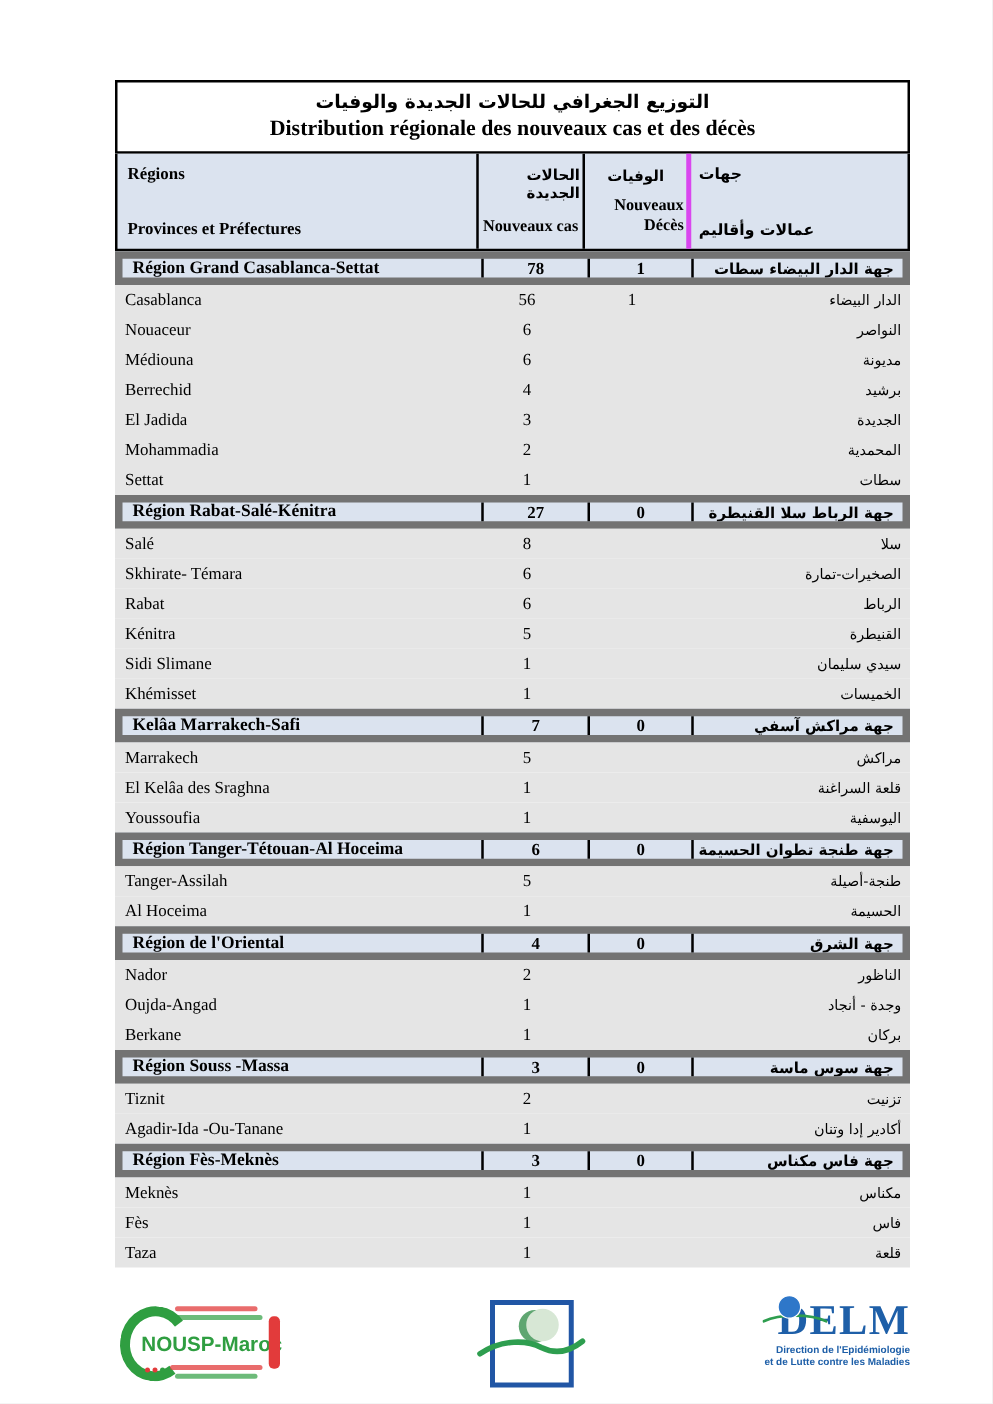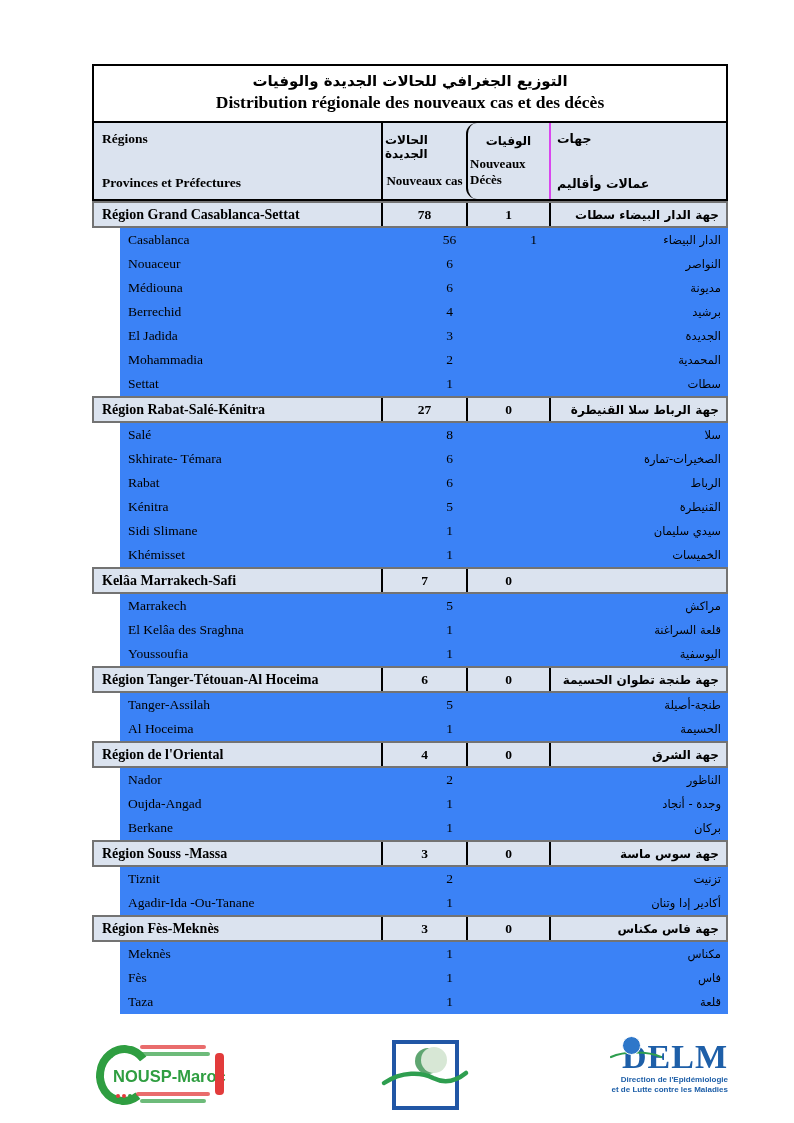--- a/index.html
+++ b/index.html
@@ -9,42 +9,42 @@
 
   
   .title-box{border:2px solid #000;text-align:center;padding:5px 4px 7px;box-sizing:border-box;}
   .title-ar{font-weight:bold;font-size:15px;direction:rtl;font-family:"DejaVu Sans",sans-serif;line-height:1.35;}
   .title-fr{font-weight:bold;font-size:17.5px;line-height:1.3;}
 
   
   .head-row{display:flex;background:#dbe3ef;border:2px solid #000;border-top:none;height:78px;box-sizing:border-box;}
   .hc{box-sizing:border-box;display:flex;flex-direction:column;justify-content:space-between;}
   .hc1{width:287px;padding:8px 19px 8px 8px;font-weight:bold;font-size:13.5px;}
-  .hc2{width:85px;border-left:2px solid #000;align-items:center;text-align:left;font-weight:bold;
+  .hc2{width:85px;border-left:2px solid #000;align-items:center;text-align:right;font-weight:bold;
        font-size:12.5px;padding:4px 2px;justify-content:space-around;}
-  .hc3{width:83px;border-left:2px solid #000;align-items:center;text-align:left;font-weight:bold;
-       font-size:12.5px;padding:7px 2px;justify-content:space-around;border-radius:11px;}
-  .hc4{flex:1;border-left:2px solid #d946ef;padding:8px 8px 8px 6px;font-weight:bold;font-size:12.5px;
+  .hc3{width:83px;border-left:2px solid #000;align-items:center;text-align:right;font-weight:bold;
+       font-size:12.5px;padding:7px 2px;justify-content:space-around;}
+  .hc4{flex:1;border-left:4px solid #d946ef;padding:8px 8px 8px 6px;font-weight:bold;font-size:12.5px;
        align-items:flex-end;direction:rtl;font-family:"DejaVu Sans",sans-serif;}
   .hc .ar{font-family:"DejaVu Sans",sans-serif;direction:rtl;font-size:12px;}
   .hc .fr2{font-size:13px;}
 
   
   .row{display:flex;box-sizing:border-box;}
   .cell{box-sizing:border-box;display:flex;align-items:center;overflow:hidden;}
   .c1{width:287px;padding-left:8px;font-size:13.5px;}
   .c2{width:85px;justify-content:center;font-size:13.5px;}
   .c3{width:83px;justify-content:center;font-size:13.5px;}
   .c4{flex:1;justify-content:flex-start;direction:rtl;padding-right:7px;font-size:11.5px;
       font-family:"DejaVu Sans",sans-serif;}
-  .region-row{background:#dbe3ef;border:2px solid #737373;height:27px;font-weight:bold;}
+  .region-row{background:#dbe3ef;border:6px solid #737373;height:27px;font-weight:bold;}
   .region-row .c2,.region-row .c3,.region-row .c4{border-left:2px solid #000;}
   .region-row .c1{font-size:14px;}
   .region-row .c4{font-size:12px;}
-  .prov-row{height:24px;background:#3b82f6;margin-left:28px;}
+  .prov-row{height:24px;background:#e5e5e5;}
 
   
   .footer{position:absolute;left:0;top:1028px;width:794px;height:90px;}
 
   .nousp{position:absolute;left:96px;top:14px;width:128px;height:66px;}
   .nousp-c{position:absolute;left:0;top:3px;width:40px;height:44px;border:8px solid #2f9e41;
            border-radius:50%;border-right-color:transparent;transform:rotate(8deg);}
   .nousp-brand{position:absolute;left:17px;top:25px;font-family:"Liberation Sans",sans-serif;
                font-weight:bold;font-size:16.5px;color:#2f9e41;white-space:nowrap;}
   .nousp-bar{position:absolute;right:0;top:11px;width:9px;height:42px;background:#e23b3b;border-radius:4px;}
@@ -188,20 +188,21 @@
         <div class="row prov-row">
           <div class="cell c1">Khémisset</div>
           <div class="cell c2">1</div>
           <div class="cell c3"></div>
           <div class="cell c4">الخميسات</div>
         </div>
         <div class="row region-row">
           <div class="cell c1">Kelâa Marrakech-Safi</div>
           <div class="cell c2">7</div>
           <div class="cell c3">0</div>
+          <div class="cell c4">جهة مراكش آسفي</div>
         </div>
         <div class="row prov-row">
           <div class="cell c1">Marrakech</div>
           <div class="cell c2">5</div>
           <div class="cell c3"></div>
           <div class="cell c4">مراكش</div>
         </div>
         <div class="row prov-row">
           <div class="cell c1">El Kelâa des Sraghna</div>
           <div class="cell c2">1</div>

